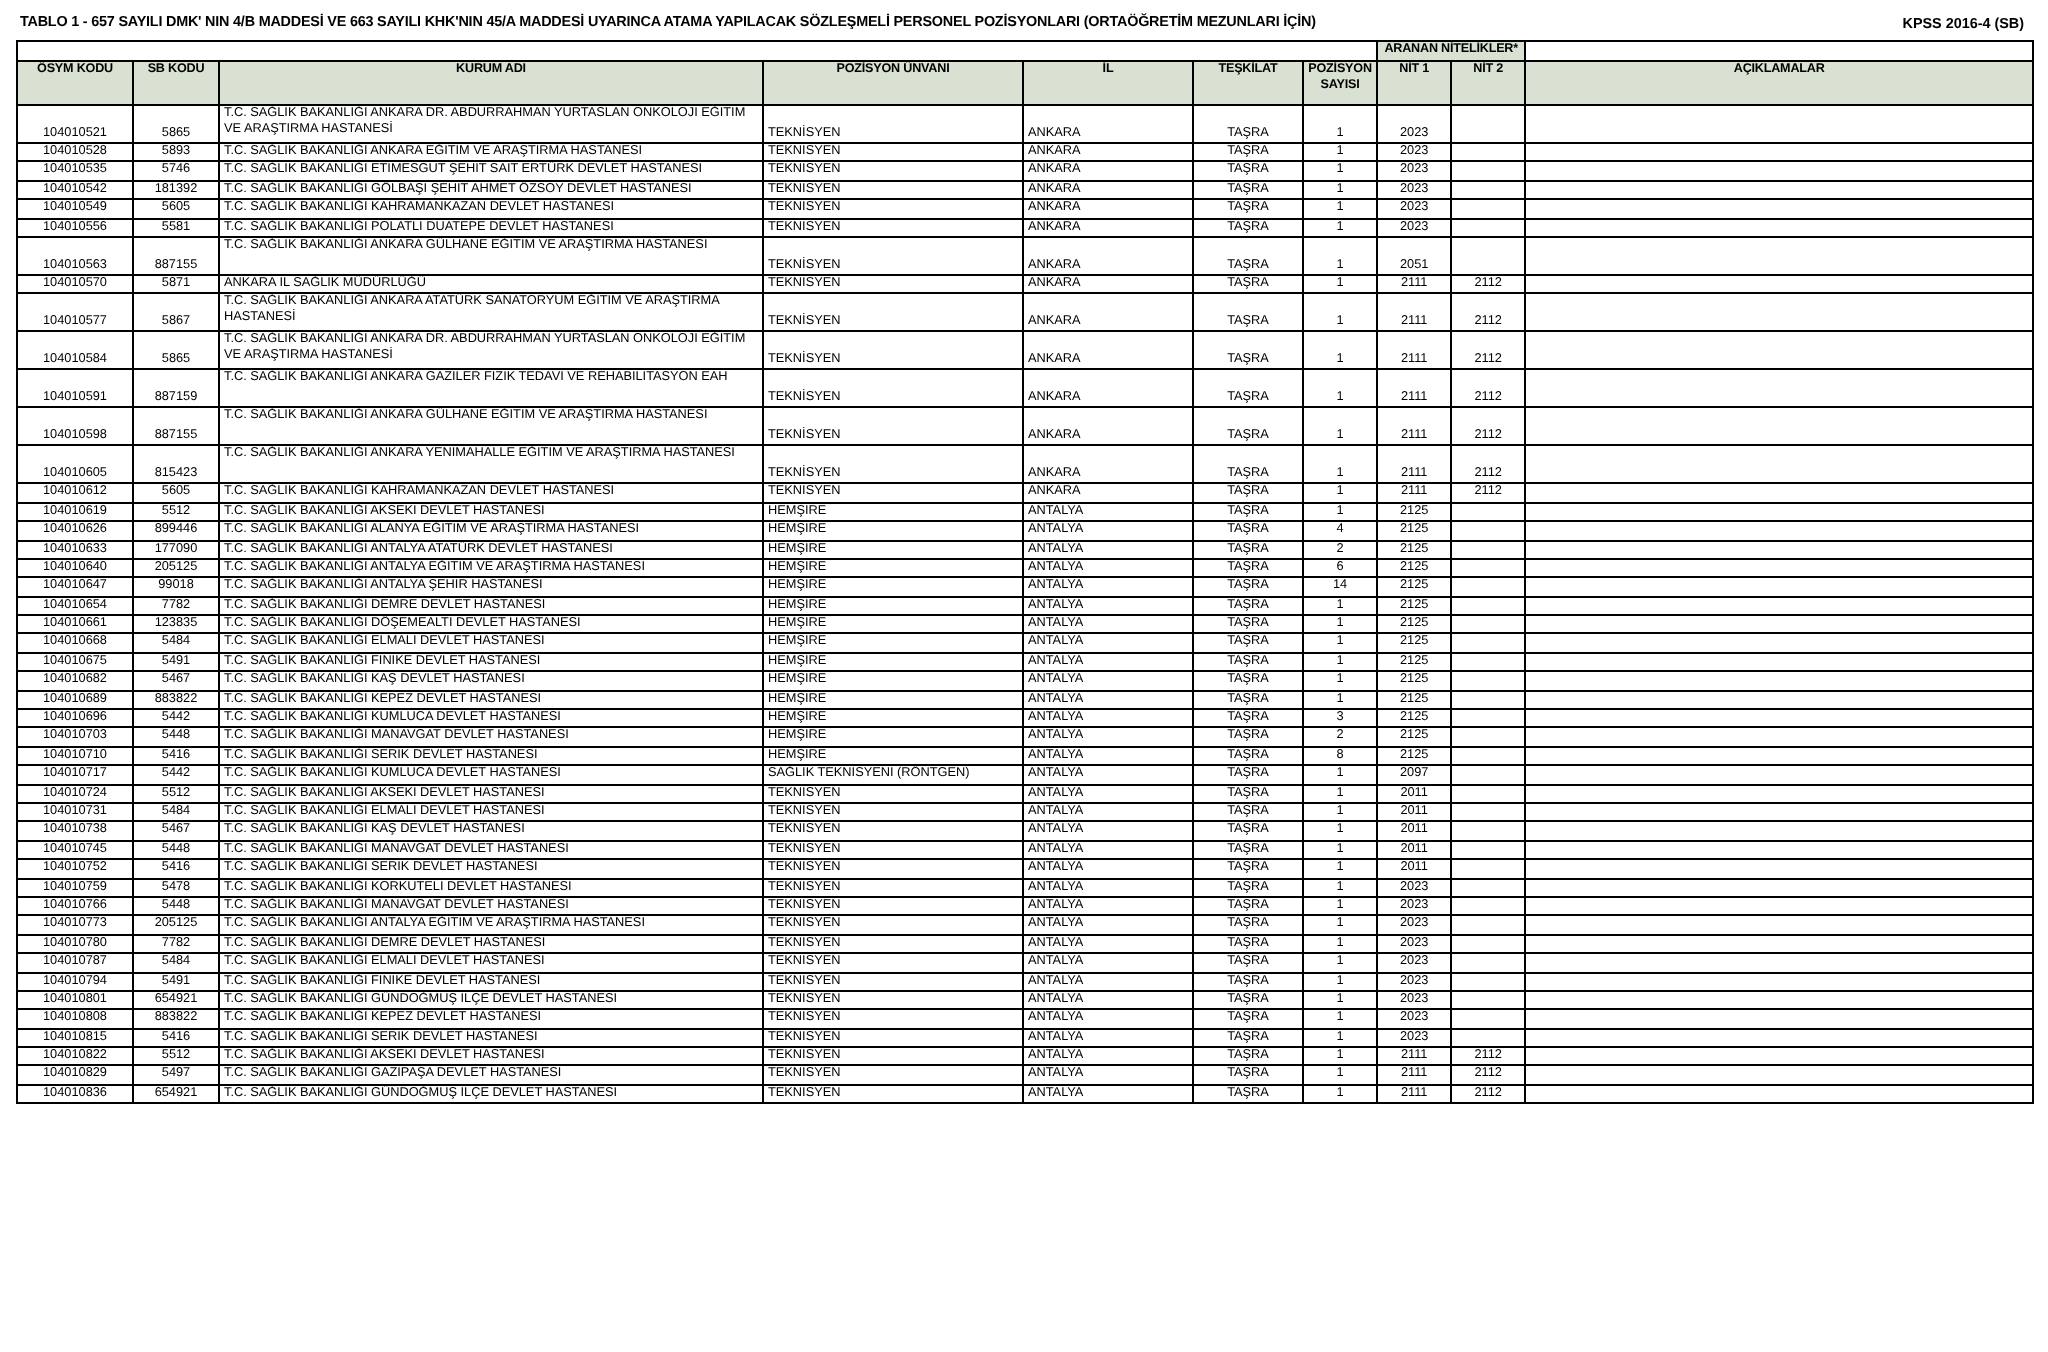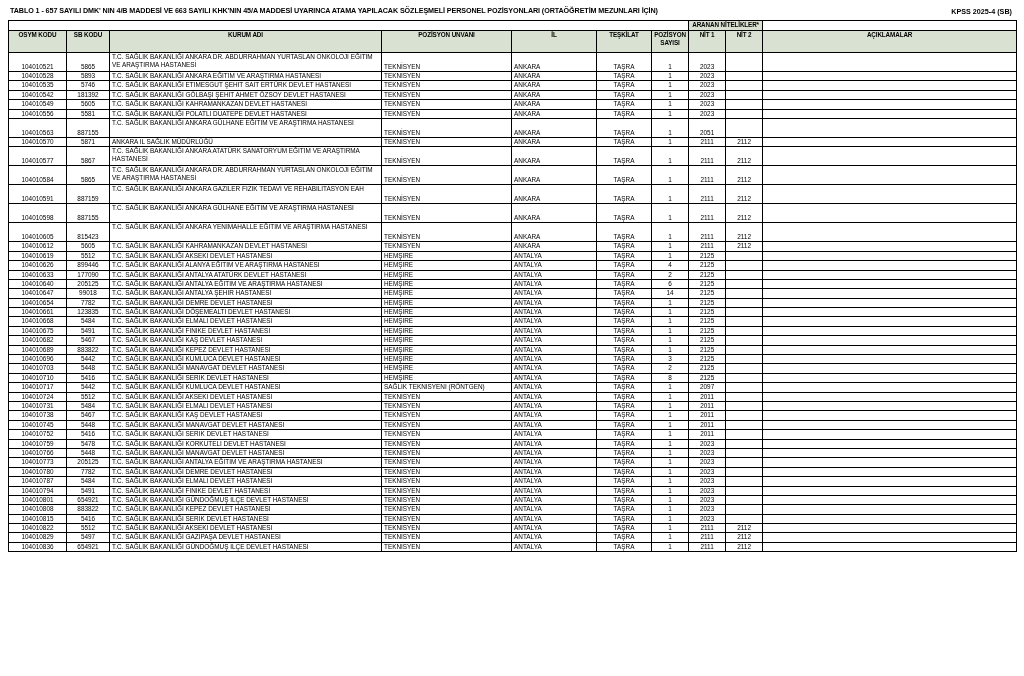--- a/index.html
+++ b/index.html
@@ -91,21 +91,21 @@
   col.w-nit2   { width: 37px; }
   col.w-acik   { width: 254px; }
 </style>
 </head>
 <body>
 
 <div class="page">
 
   <div class="titlebar">
     <div class="doc-title">TABLO 1 - 657 SAYILI DMK' NIN 4/B MADDESİ VE 663 SAYILI KHK'NIN 45/A MADDESİ UYARINCA ATAMA YAPILACAK SÖZLEŞMELİ PERSONEL POZİSYONLARI (ORTAÖĞRETİM MEZUNLARI İÇİN)</div>
-    <div class="doc-kpss">KPSS 2025-4 (SB)</div>
+    <div class="doc-kpss">KPSS 2016-4 (SB)</div>
   </div>
 
   <table class="main">
     <colgroup>
       <col class="w-osym">
         <col class="w-sb">
         <col class="w-kurum">
         <col class="w-poz">
       <col class="w-il">
         <col class="w-tes">

